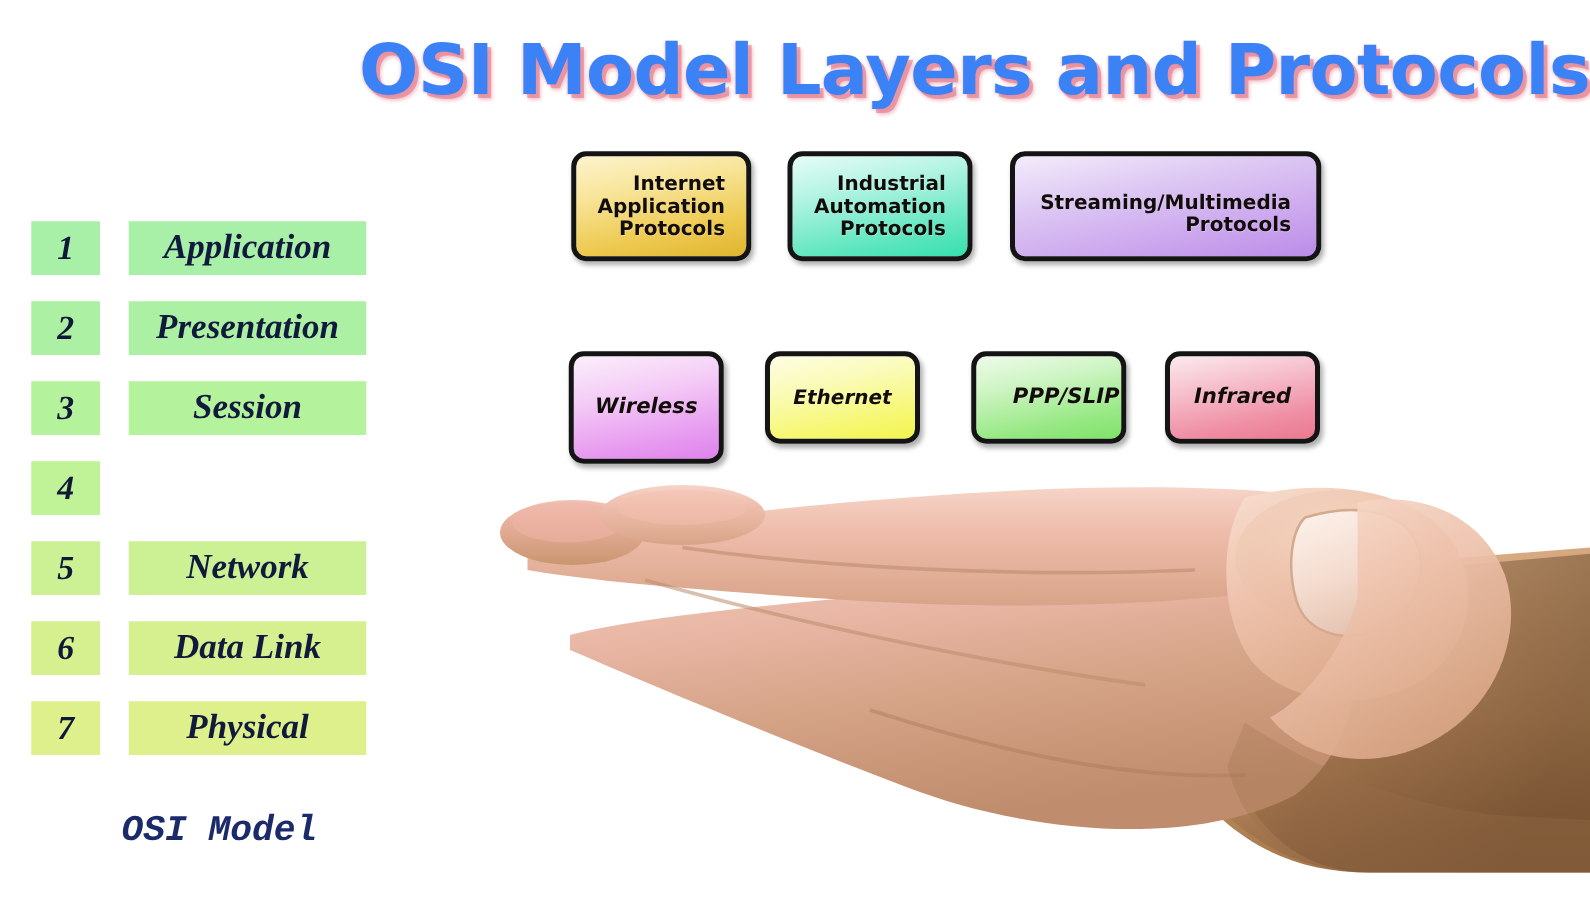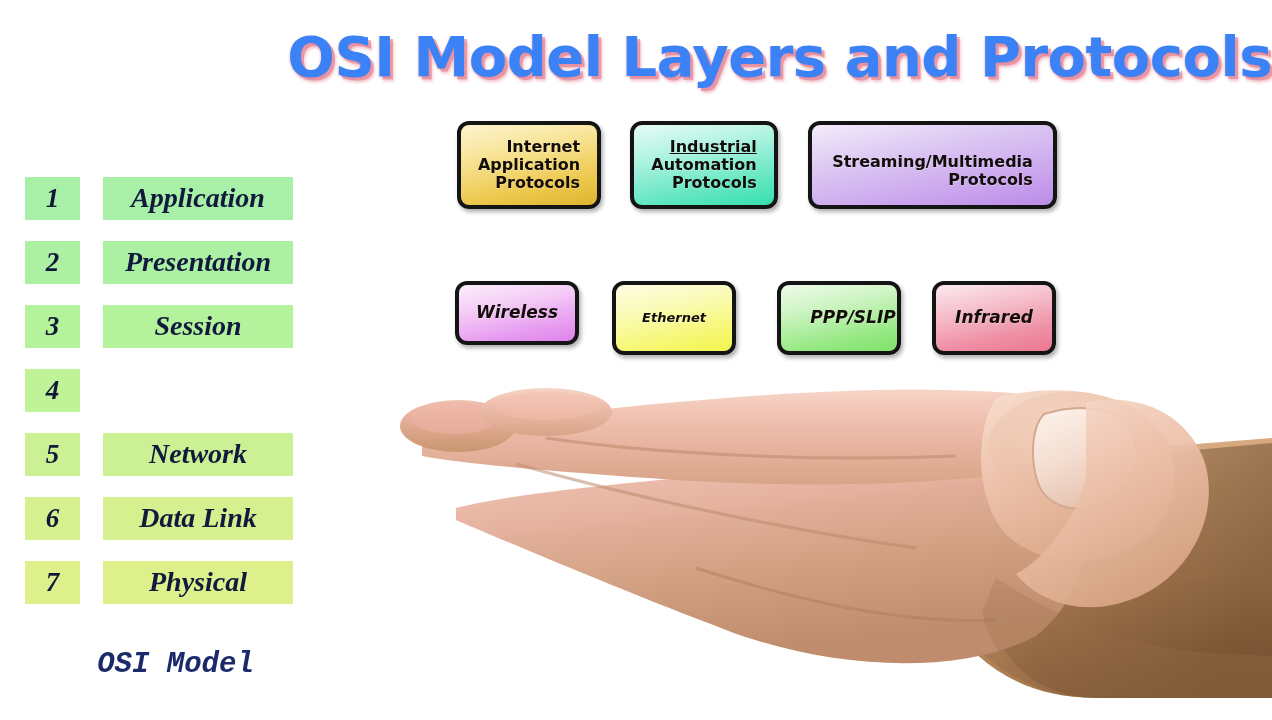--- a/index.html
+++ b/index.html
@@ -146,27 +146,27 @@
 
   
   #box-ip {
     left: 437px; top: 210px; width: 640px; height: 62px;
     font-size: 18px;
     background: linear-gradient(180deg, #e7e6fb 0%, #d6d8f8 32%, #b0b5ef 74%, #9aa2e9 100%);
   }
 
   
   #box-wireless {
-    left: 455px; top: 281px; width: 124px; height: 64px;
+    left: 455px; top: 281px; width: 124px; height: 90px;
     font-size: 17px;
     background: linear-gradient(168deg, #fbeefb 0%, #f4ccf6 36%, #e79bf0 76%, #de82ec 100%);
   }
   #box-ethernet {
     left: 612px; top: 281px; width: 124px; height: 74px;
-    font-size: 13px;
+    font-size: 16px;
     background: linear-gradient(168deg, #fdfde4 0%, #fafbb8 34%, #f6f770 76%, #f3f450 100%);
   }
   #box-ppp {
     left: 777px; top: 281px; width: 124px; height: 74px;
     font-size: 17px;
     background: linear-gradient(168deg, #eefbea 0%, #cdf4c2 34%, #96e883 76%, #7fe369 100%);
     padding-left: 28px;
   }
   #box-infrared {
     left: 932px; top: 281px; width: 124px; height: 74px;
@@ -233,21 +233,21 @@
   <div class="pbox" id="box-internet-app">
     <span>
       <em style="font-style:normal;display:block;">Internet</em>
       <em style="font-style:normal;display:block;">Application</em>
       <em style="font-style:normal;display:block;">Protocols</em>
     </span>
   </div>
 
   <div class="pbox" id="box-industrial">
     <span>
-      <em style="font-style:normal;display:block;text-decoration:underline;">Industrial</em>
+      <em style="font-style:normal;display:block;">Industrial</em>
       <em style="font-style:normal;display:block;">Automation</em>
       <em style="font-style:normal;display:block;">Protocols</em>
     </span>
   </div>
 
   <div class="pbox" id="box-streaming">
     <span>
       <em style="font-style:normal;display:block;margin-top:12px;">Streaming/Multimedia</em>
       <em style="font-style:normal;display:block;">Protocols</em>
     </span>

